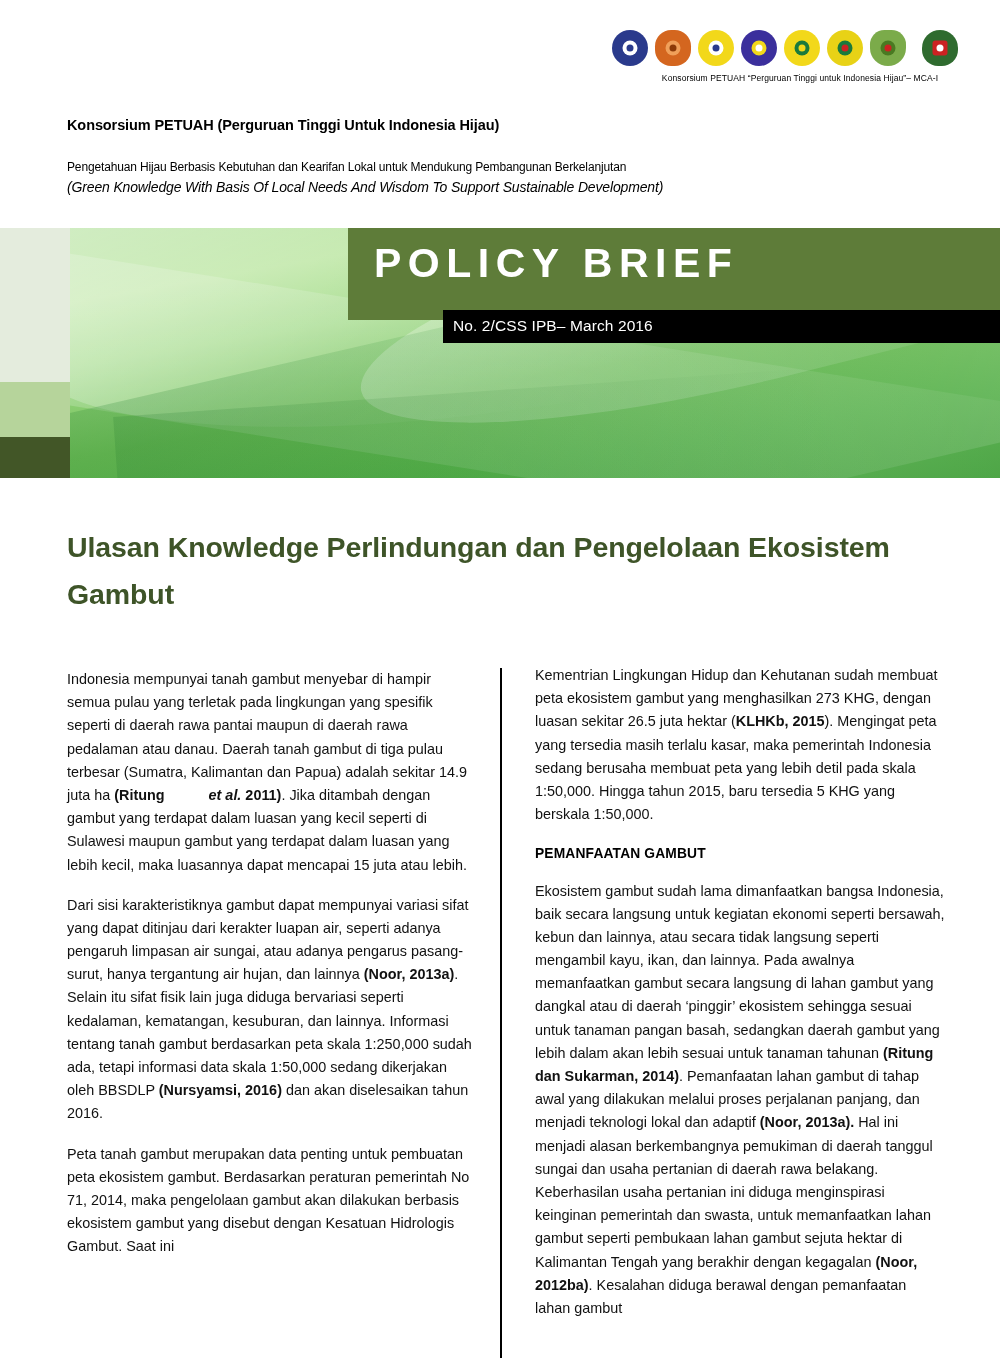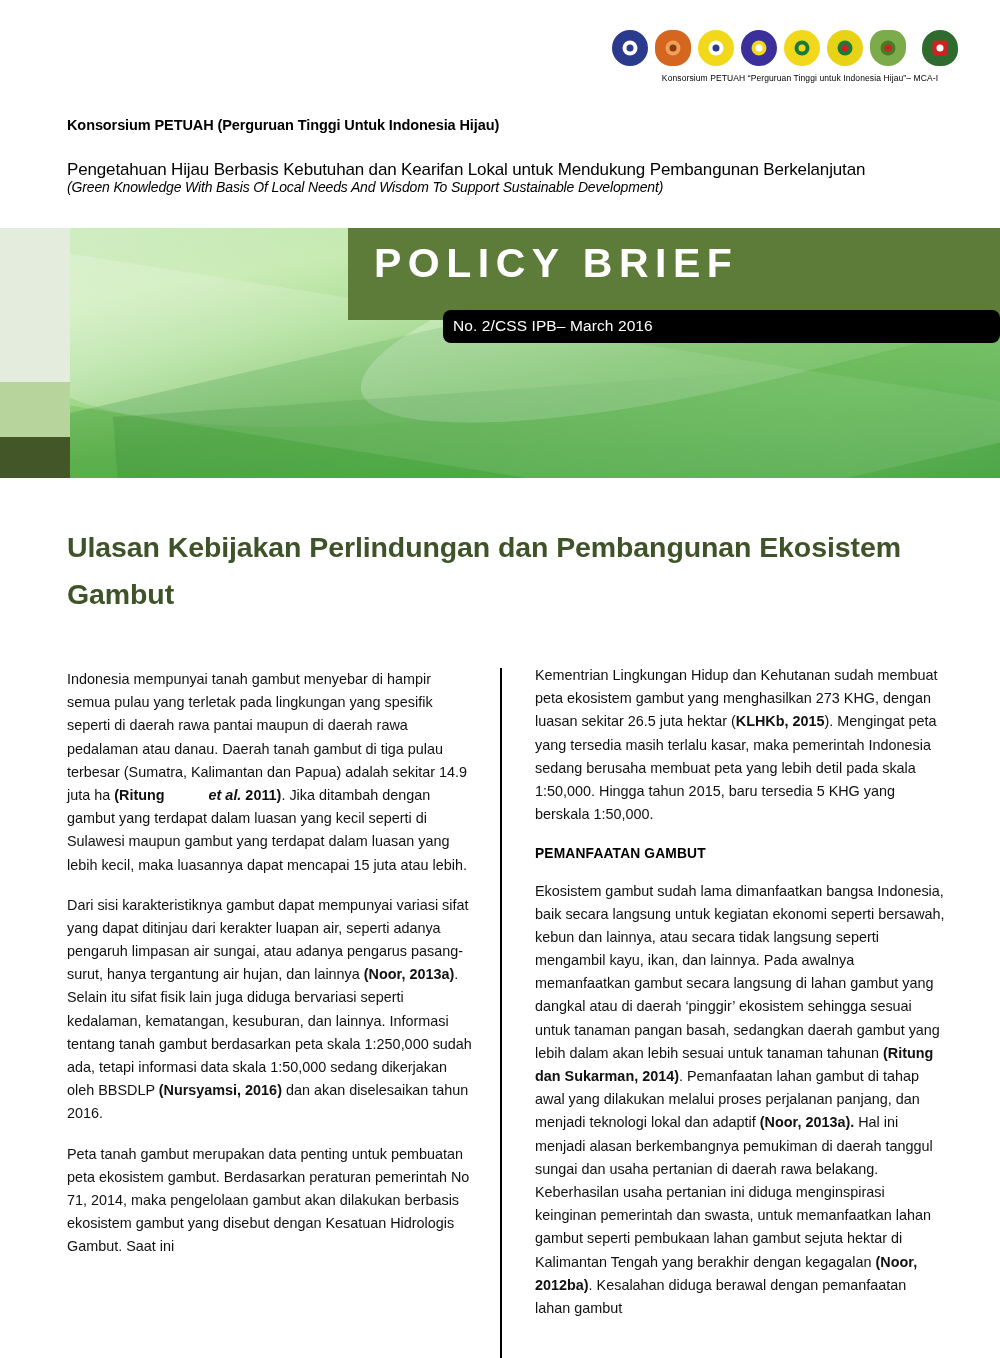--- a/index.html
+++ b/index.html
@@ -78,21 +78,21 @@
     top: 117px;
     font-size: 14.5px;
     font-weight: bold;
     color: #000;
     letter-spacing: -0.1px;
   }
   .org-sub1 {
     position: absolute;
     left: 67px;
     top: 160px;
-    font-size: 17px;
+    font-size: 12px;
     color: #000;
     letter-spacing: -0.15px;
   }
   .org-sub2 {
     position: absolute;
     left: 67px;
     top: 179px;
     font-size: 14px;
     font-style: italic;
     color: #000000;
@@ -189,21 +189,20 @@
     letter-spacing: 6.5px;
     font-family: "Liberation Sans", sans-serif;
   }
   .issue-bar {
     position: absolute;
     left: 443px;
     top: 310px;
     width: 557px;
     height: 33px;
     background: #000000;
-    border-radius: 8px;
   }
   .issue-bar-label {
     position: absolute;
     left: 10px;
     top: 7px;
     font-size: 15.5px;
     color: #ffffff;
     letter-spacing: 0.1px;
   }
 
@@ -330,21 +329,21 @@
 </div>
 
 <div class="policy-bar">
   <div class="policy-bar-label">POLICY BRIEF</div>
 </div>
 
 <div class="issue-bar">
   <div class="issue-bar-label">No. 2/CSS IPB– March 2016</div>
 </div>
 
-<div class="doc-title">Ulasan Kebijakan Perlindungan dan Pembangunan Ekosistem Gambut</div>
+<div class="doc-title">Ulasan Knowledge Perlindungan dan Pengelolaan Ekosistem Gambut</div>
 
 <div class="col-divider"></div>
 
 <div class="col col-left">
   <p>Indonesia mempunyai tanah gambut menyebar di hampir semua pulau yang terletak pada lingkungan yang spesifik seperti di daerah rawa pantai maupun di daerah rawa pedalaman atau danau. Daerah tanah gambut di tiga pulau terbesar (Sumatra, Kalimantan dan Papua) adalah sekitar 14.9 juta ha <b>(Ritung <i>et al.</i> 2011)</b>.  Jika ditambah dengan gambut yang terdapat dalam luasan yang kecil seperti di Sulawesi maupun gambut yang terdapat dalam luasan yang lebih kecil, maka luasannya dapat mencapai 15 juta atau lebih.</p>
   <p>Dari sisi karakteristiknya gambut dapat mempunyai variasi sifat yang dapat ditinjau dari kerakter luapan air, seperti adanya pengaruh limpasan air sungai, atau adanya pengarus pasang-surut, hanya tergantung air hujan, dan lainnya <b>(Noor, 2013a)</b>. Selain itu sifat fisik lain juga diduga bervariasi seperti kedalaman, kematangan, kesuburan, dan lainnya. Informasi tentang tanah gambut berdasarkan peta skala 1:250,000 sudah ada, tetapi informasi data skala 1:50,000 sedang dikerjakan oleh BBSDLP  <b>(Nursyamsi, 2016)</b> dan akan diselesaikan tahun 2016.</p>
   <p>Peta tanah gambut merupakan data penting untuk pembuatan peta ekosistem gambut. Berdasarkan peraturan pemerintah No 71, 2014, maka pengelolaan gambut akan dilakukan berbasis ekosistem gambut yang disebut dengan Kesatuan Hidrologis Gambut. Saat ini</p>
 </div>
 
 <div class="col col-right">

